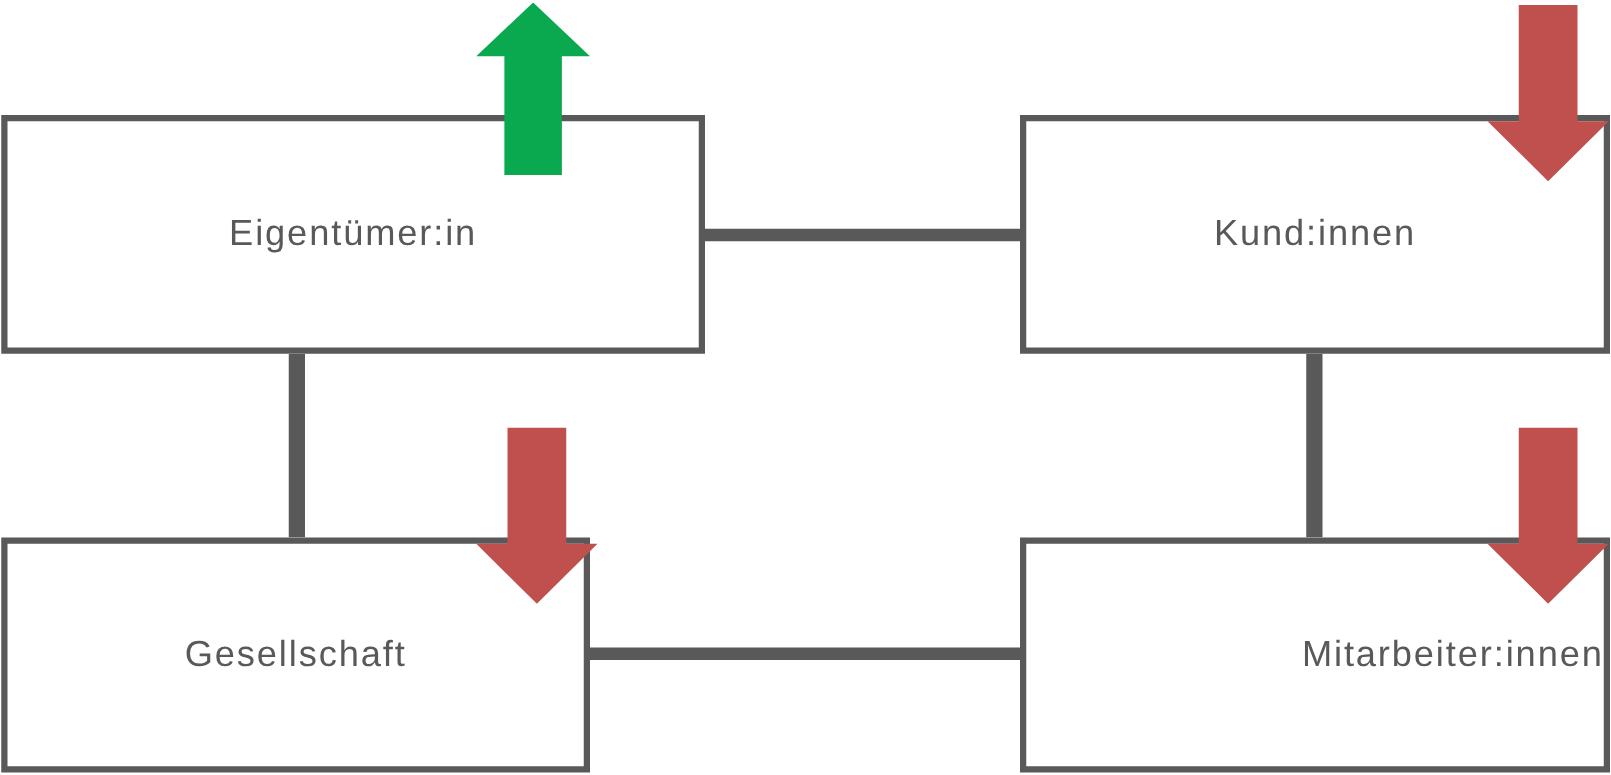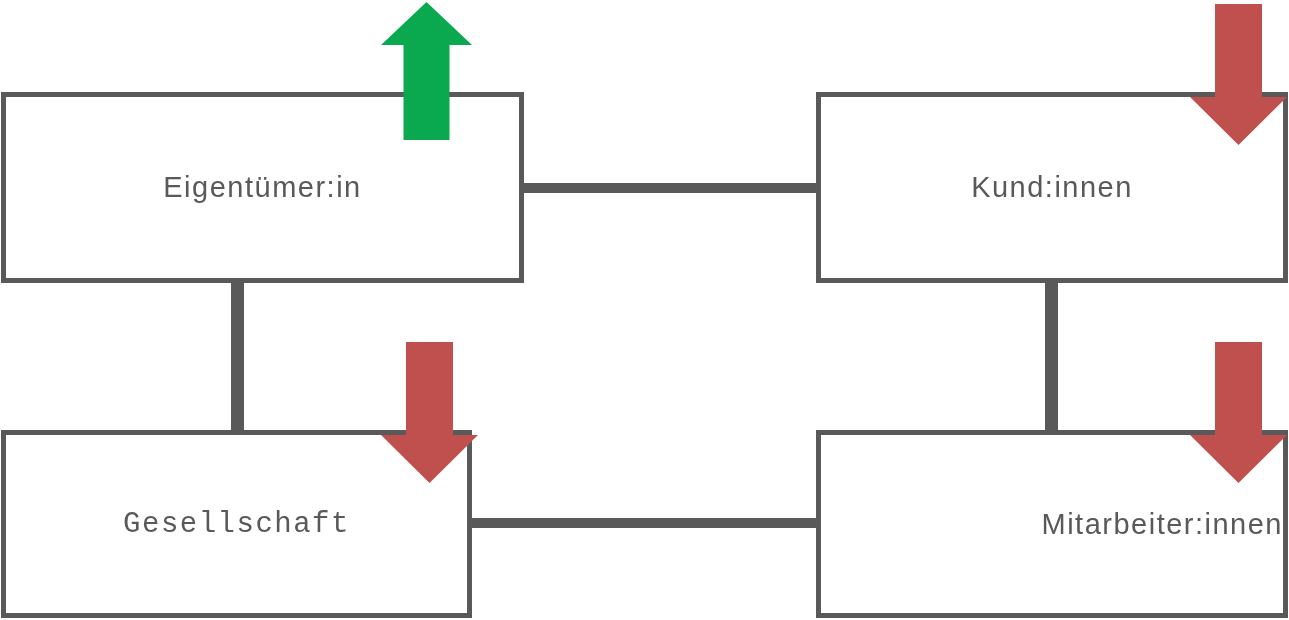--- a/index.html
+++ b/index.html
@@ -25,23 +25,23 @@
     align-items: center;
     justify-content: center;
   }
   .node-label {
     color: #595959;
     font-size: 29px;
     letter-spacing: 1.5px;
     font-weight: 400;
     white-space: nowrap;
   }
-  #node-eigentuemer { left: 1px;   top: 92px;  width: 523px; height: 191px; text-align: right; }
+  #node-eigentuemer { left: 1px;   top: 92px;  width: 563px; height: 191px; text-align: right; }
   #node-kunden      { left: 816px; top: 92px;  width: 472px; height: 191px; }
-  #node-gesellschaft{ left: 1px;   top: 430px; width: 471px; height: 188px; font-family: Liberation Mono, monospace; }
+  #node-gesellschaft{ left: 1px;   top: 430px; width: 471px; height: 188px; }
   #node-mitarbeiter { left: 816px; top: 430px; width: 472px; height: 188px; justify-content: flex-end; }
 
   .connector {
     position: absolute;
     background: #595959;
     z-index: 1;
   }
   #conn-top-h    { left: 472px;  top: 183px; width: 344px; height: 10px; }
   #conn-bottom-h { left: 472px;  top: 518px; width: 344px; height: 10px; }
   #conn-left-v   { left: 231px;  top: 283px; width: 13px;  height: 147px; }

